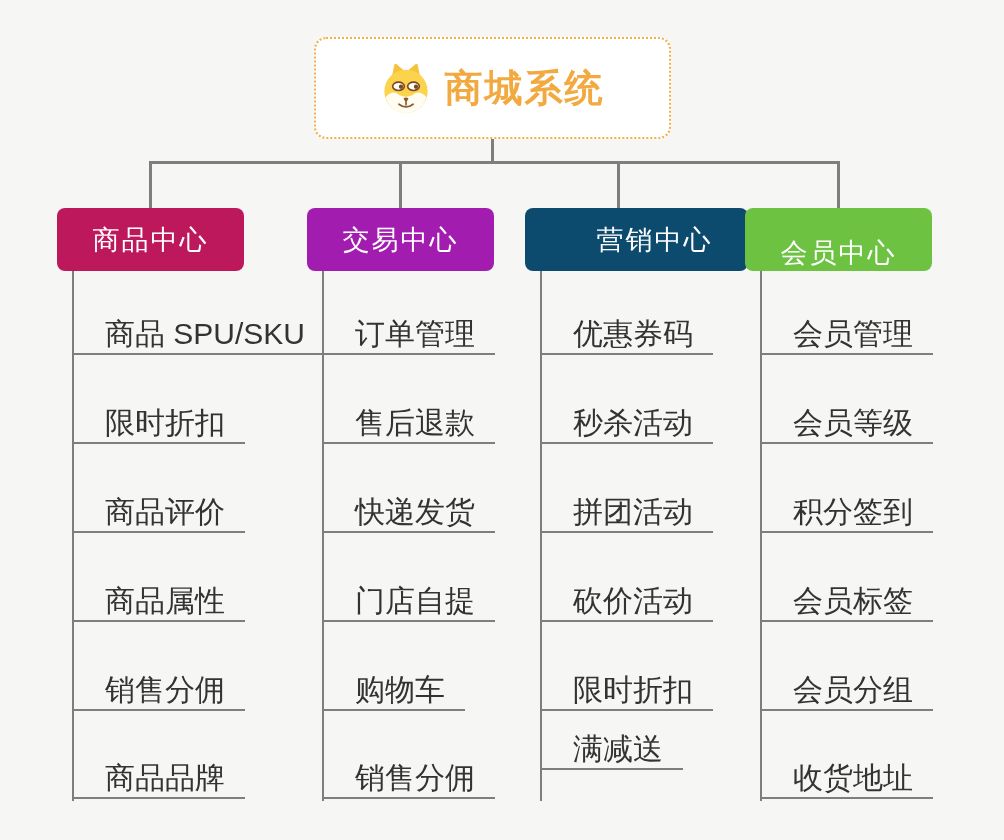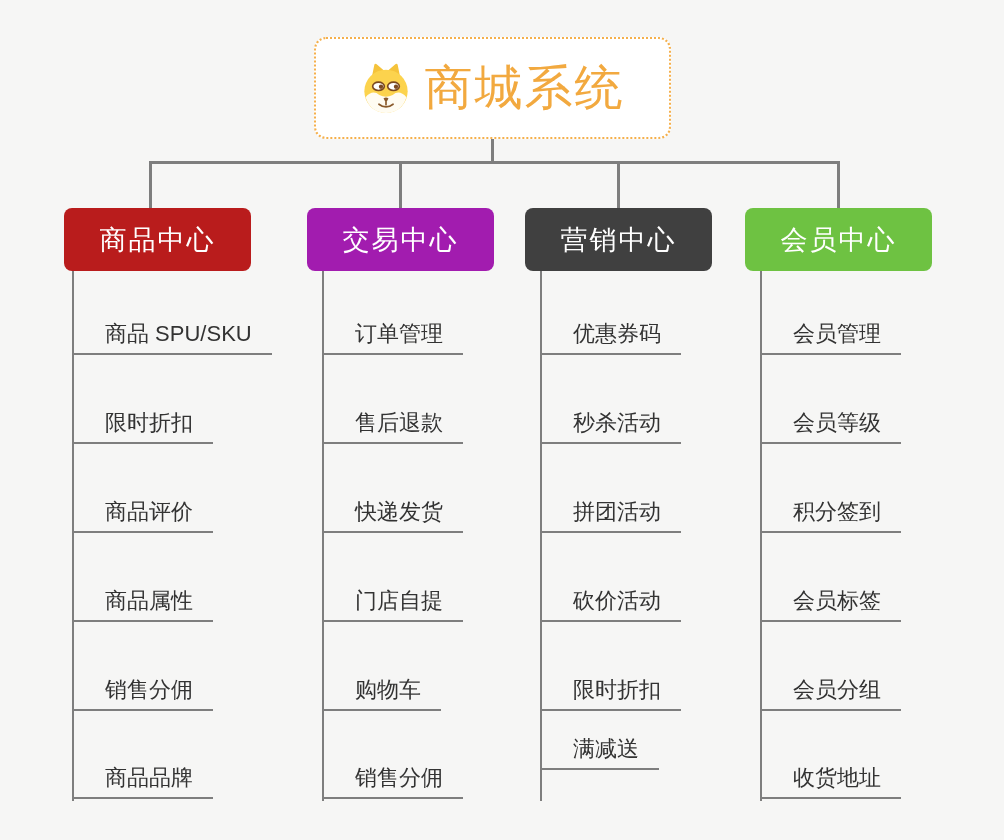--- a/index.html
+++ b/index.html
@@ -25,23 +25,23 @@
     position:absolute; left:314px; top:37px;
     width:357px; height:102px;
     background:#FFFFFF;
     border:2px dotted #F5B04C;
     border-radius:12px;
     display:flex; align-items:center; justify-content:center;
     gap:14px;
     box-sizing:border-box;
   }
   .root-title {
-    font-size:48px;
+    font-size:38px;
     letter-spacing:2px;
-    font-weight:400;
+    font-weight:700;
   }
   .dog-icon { display:flex; }
 
   
   .branch {
     position:absolute; top:208px;
     width:187px; height:63px;
     border-radius:8px;
     display:flex; align-items:center; justify-content:center;
   }
@@ -49,21 +49,21 @@
     color:#FFFFFF;
     font-size:27px;
     letter-spacing:2px;
   }
 
   
   .item {
     position:absolute;
     height:38px; line-height:38px;
     padding:0 20px 0 33px;
-    font-size:22px;
+    font-size:30px;
     color:#333333;
     border-bottom:2px solid #7E7E7E;
     white-space:nowrap;
   }
 </style>
 </head>
 <body>
 
 <div class="canvas">
 
@@ -87,30 +87,30 @@
         </g>
         <circle cx="24" cy="30.5" r="2.6" fill="#7C4A21"></circle>
         <circle cx="42" cy="30.5" r="2.6" fill="#7C4A21"></circle>
         <path d="M27 44.5 Q30 42.5 33 44.5 Q31.5 48 30 48 Q28.5 48 27 44.5 Z" fill="#8A5A2B"></path>
         <path d="M30 48 L30 52 M21.5 51.5 Q30 58 38.5 51.5" stroke="#8A5A2B" stroke-width="2" fill="none" stroke-linecap="round"></path>
       </svg>
     </span>
     <span class="root-title" style="color: rgb(242, 169, 63);">商城系统</span>
   </div>
 
-  <div class="branch" style="left: 64px; background-color: #b91c1c;">
+  <div class="branch" style="left: 57px; background-color: #be185d;">
     <span class="branch-label">商品中心</span>
   </div>
   <div class="branch" style="left: 307px; background-color: #a21caf;">
     <span class="branch-label">交易中心</span>
   </div>
-  <div class="branch" style="left: 525px; background-color: #404040;">
+  <div class="branch" style="left: 525px; background-color: #0c4a6e; padding-left: 36px;">
     <span class="branch-label">营销中心</span>
   </div>
-  <div class="branch" style="left: 745px; background-color: rgb(110, 194, 66);">
+  <div class="branch" style="left: 745px; background-color: rgb(110, 194, 66); align-items: flex-end;">
     <span class="branch-label">会员中心</span>
   </div>
 
   <div class="conn col-line" style="left:72px"></div>
   <div class="conn col-line" style="left:322px"></div>
   <div class="conn col-line" style="left:540px"></div>
   <div class="conn col-line" style="left:760px"></div>
 
   <div class="item" style="left:72px; top:315px">商品 SPU/SKU</div>
   <div class="item" style="left:72px; top:404px">限时折扣</div>

